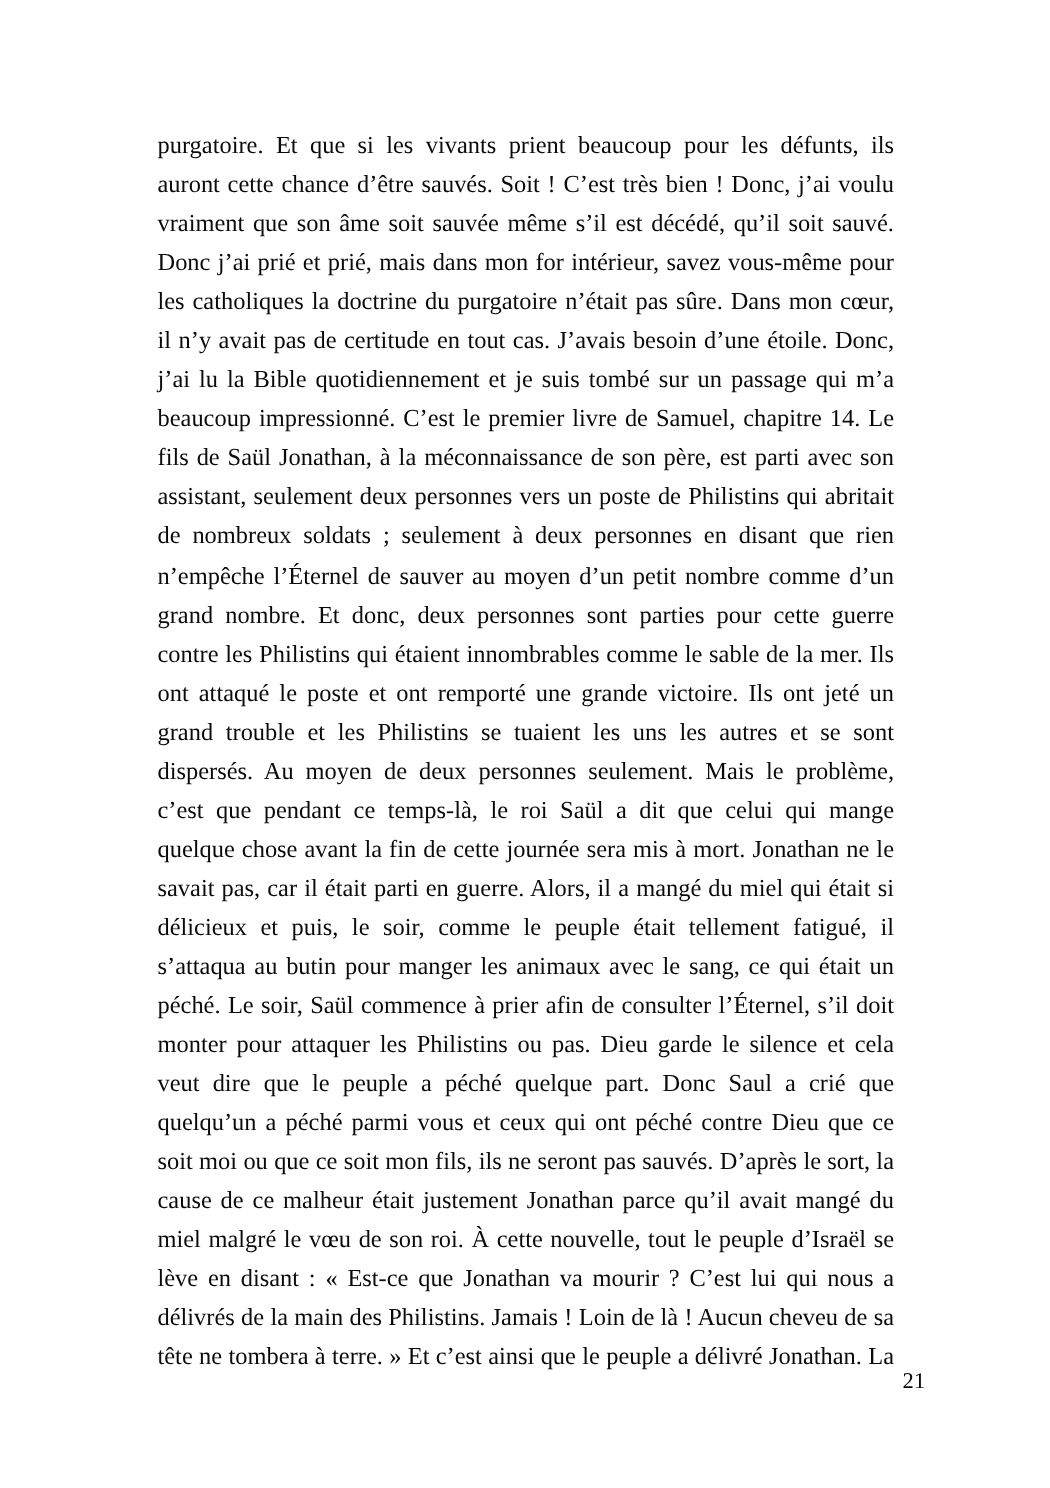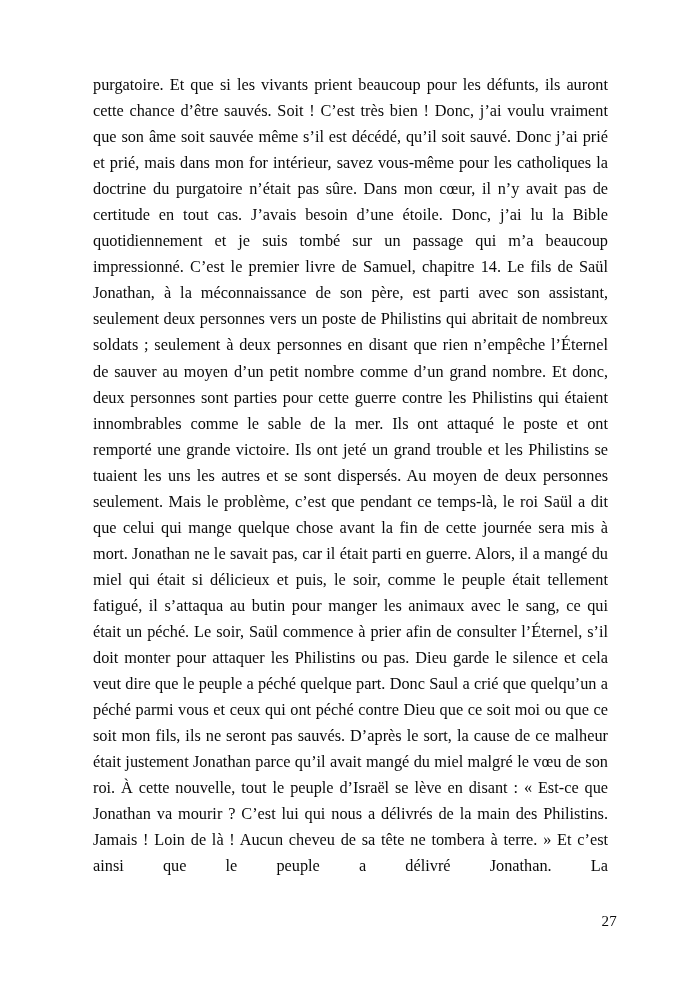--- a/index.html
+++ b/index.html
@@ -28,21 +28,21 @@
     text-justify: inter-word;
     font-size: 16.3px;
     line-height: 26.05px;
     color: #0a0a0a;
     hyphens: none;
     -webkit-hyphens: none;
     word-spacing: 0.1px;
   }
 
   .text-block p {
-    margin: 0;
+    margin: 12px;
     padding: 0;
     text-align: justify;
     text-align-last: justify;
   }
 
   
 
   .page-number {
     position: absolute;
     right: 83px;
@@ -55,15 +55,15 @@
 </style>
 </head>
 <body>
 
 <div class="page">
 
   <div class="text-block">
     <p>purgatoire. Et que si les vivants prient beaucoup pour les défunts, ils auront cette chance d’être sauvés. Soit ! C’est très bien ! Donc, j’ai voulu vraiment que son âme soit sauvée même s’il est décédé, qu’il soit sauvé. Donc j’ai prié et prié, mais dans mon for intérieur, savez vous-même pour les catholiques la doctrine du purgatoire n’était pas sûre. Dans mon cœur, il n’y avait pas de certitude en tout cas. J’avais besoin d’une étoile. Donc, j’ai lu la Bible quotidiennement et je suis tombé sur un passage qui m’a beaucoup impressionné. C’est le premier livre de Samuel, chapitre 14. Le fils de Saül Jonathan, à la méconnaissance de son père, est parti avec son assistant, seulement deux personnes vers un poste de Philistins qui abritait de nombreux soldats ; seulement à deux personnes en disant que rien n’empêche l’Éternel de sauver au moyen d’un petit nombre comme d’un grand nombre. Et donc, deux personnes sont parties pour cette guerre contre les Philistins qui étaient innombrables comme le sable de la mer. Ils ont attaqué le poste et ont remporté une grande victoire. Ils ont jeté un grand trouble et les Philistins se tuaient les uns les autres et se sont dispersés. Au moyen de deux personnes seulement. Mais le problème, c’est que pendant ce temps-là, le roi Saül a dit que celui qui mange quelque chose avant la fin de cette journée sera mis à mort. Jonathan ne le savait pas, car il était parti en guerre. Alors, il a mangé du miel qui était si délicieux et puis, le soir, comme le peuple était tellement fatigué, il s’attaqua au butin pour manger les animaux avec le sang, ce qui était un péché. Le soir, Saül commence à prier afin de consulter l’Éternel, s’il doit monter pour attaquer les Philistins ou pas. Dieu garde le silence et cela veut dire que le peuple a péché quelque part. Donc Saul a crié que quelqu’un a péché parmi vous et ceux qui ont péché contre Dieu que ce soit moi ou que ce soit mon fils, ils ne seront pas sauvés. D’après le sort, la cause de ce malheur était justement Jonathan parce qu’il avait mangé du miel malgré le vœu de son roi. À cette nouvelle, tout le peuple d’Israël se lève en disant : « Est-ce que Jonathan va mourir ? C’est lui qui nous a délivrés de la main des Philistins. Jamais ! Loin de là ! Aucun cheveu de sa tête ne tombera à terre. » Et c’est ainsi que le peuple a délivré Jonathan. La</p>
   </div>
 
-  <div class="page-number">27</div>
+  <div class="page-number">21</div>
 
 </div>
 
 </body></html>

